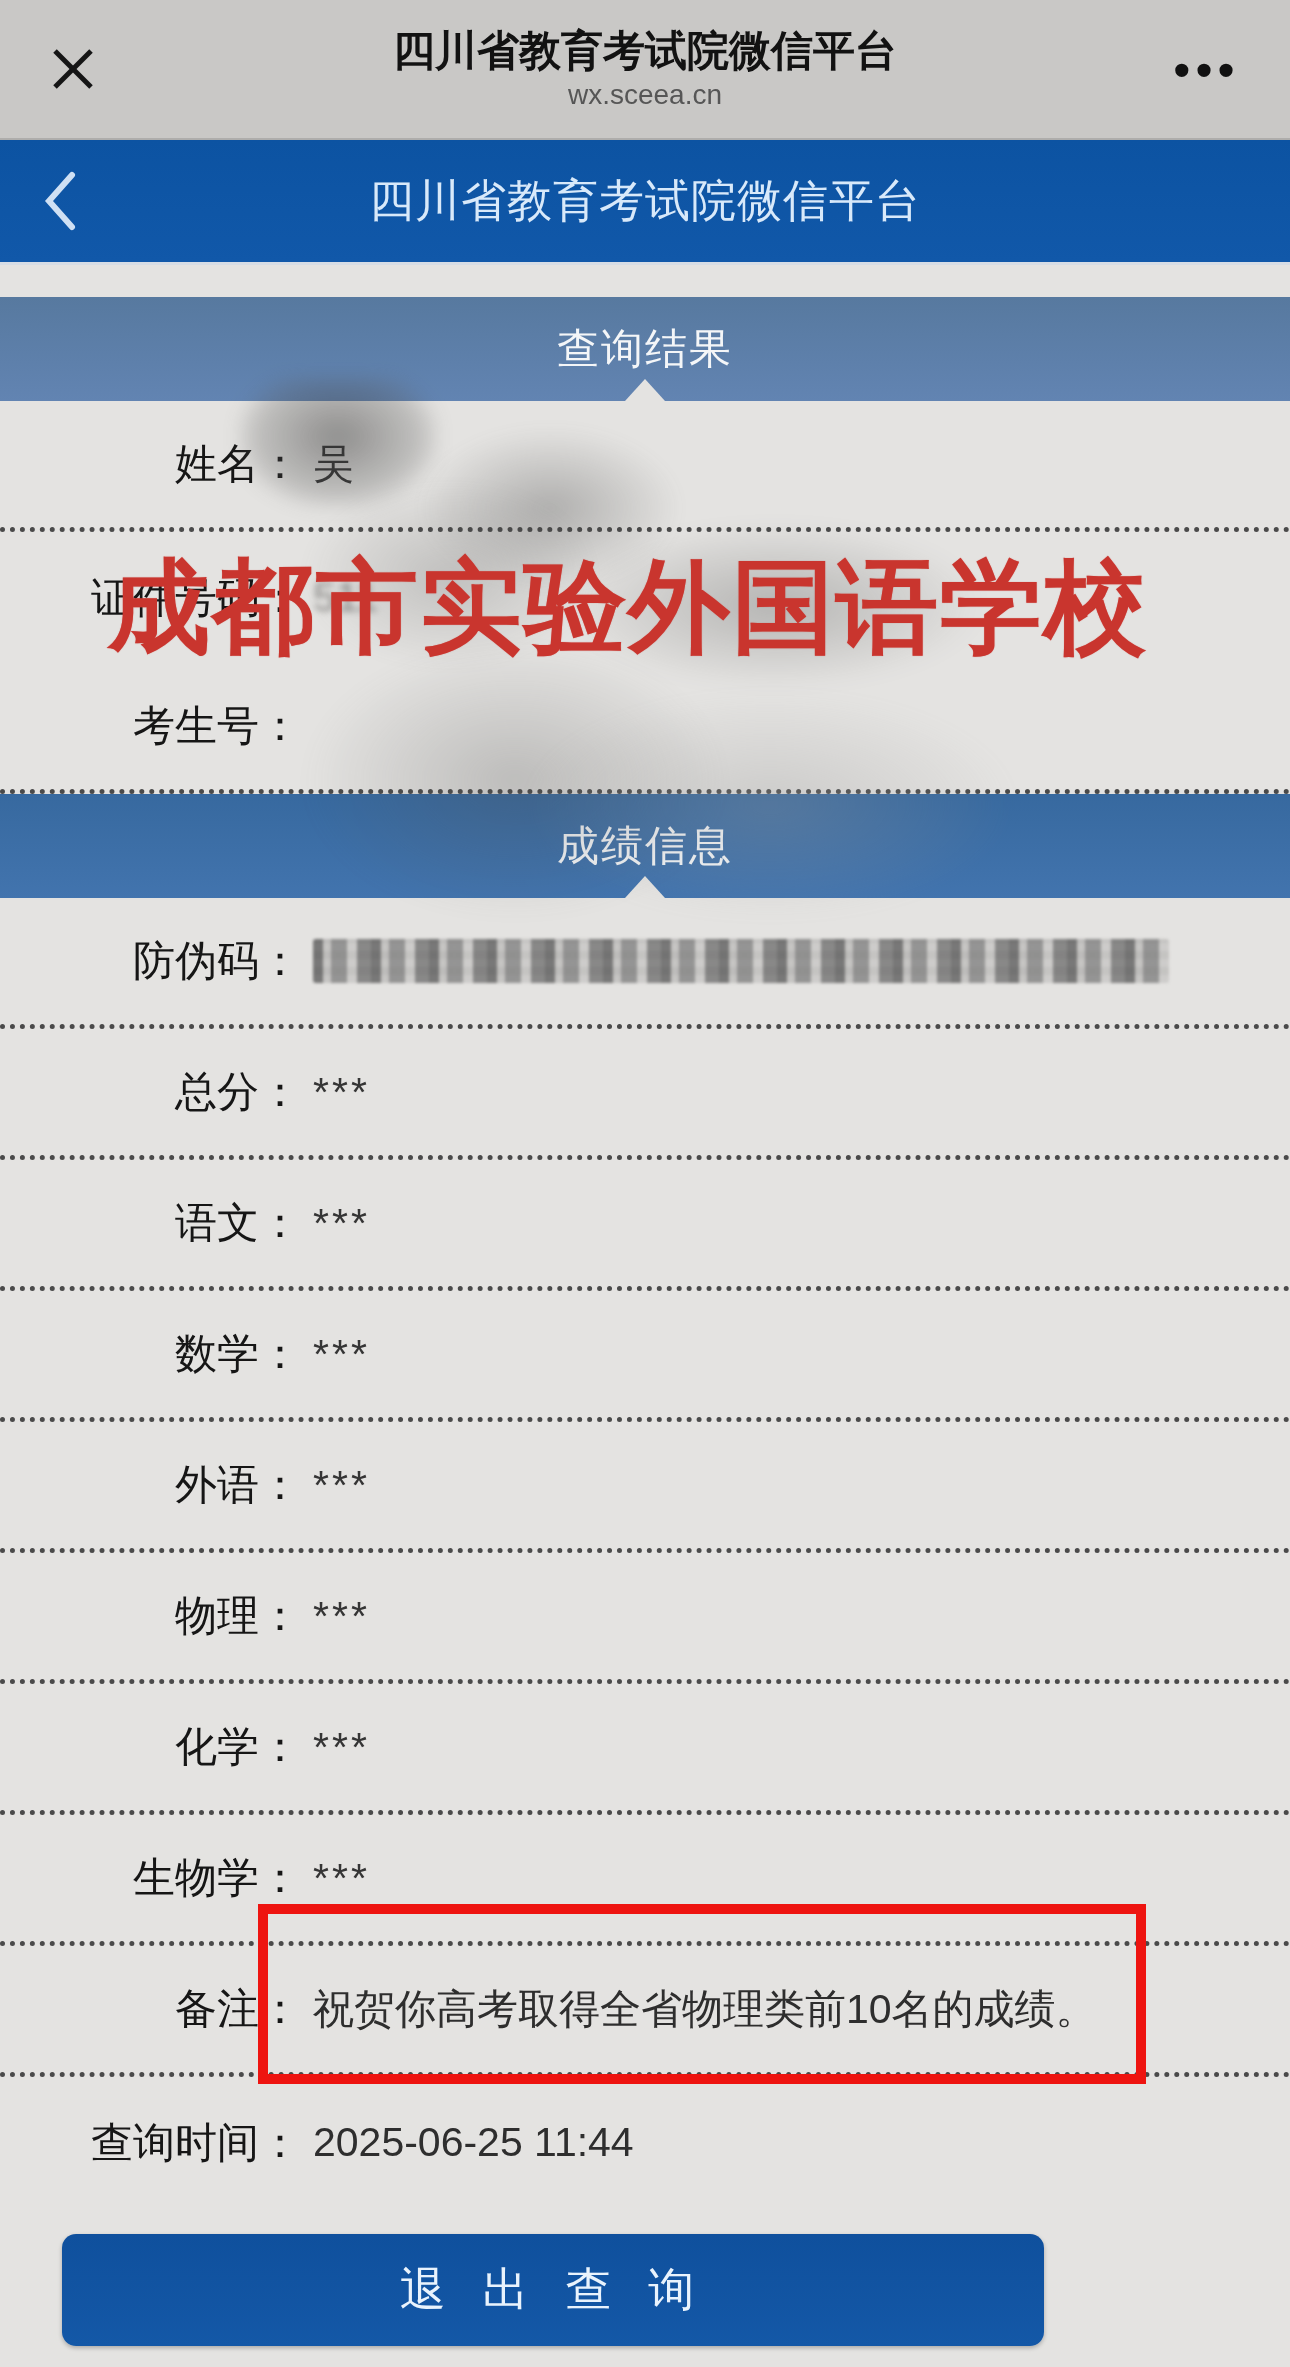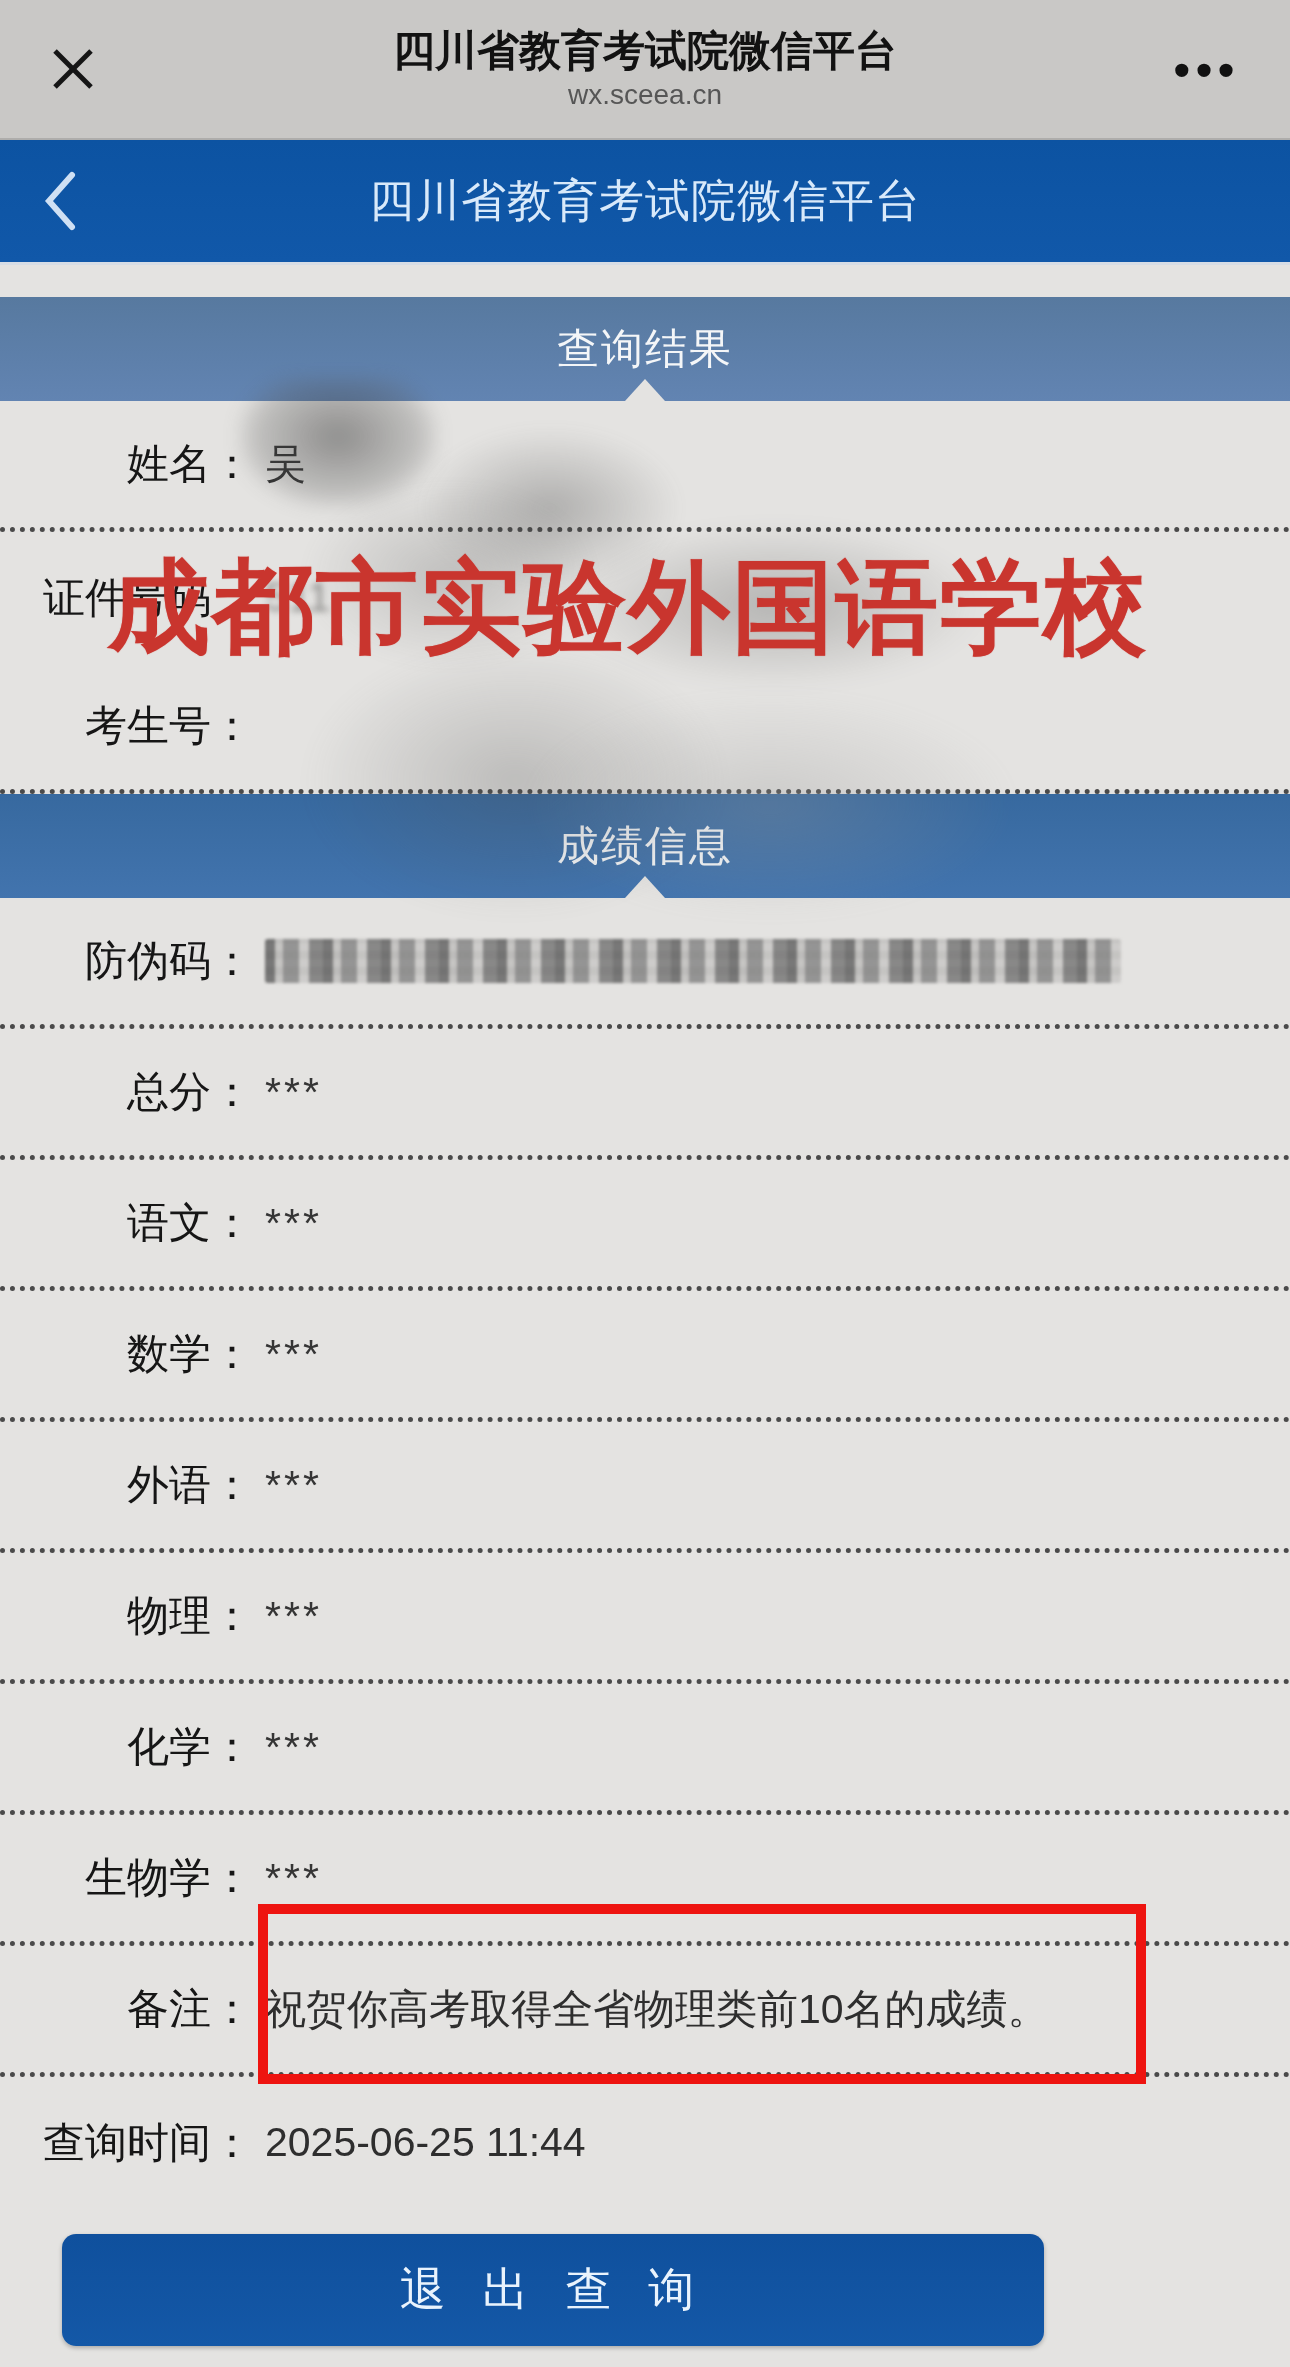--- a/index.html
+++ b/index.html
@@ -32,21 +32,21 @@
   .band-result{background:linear-gradient(180deg,#57799f,#6284b2);margin-top:32px;}
   .band-score{background:linear-gradient(180deg,#37699f,#4274ae);}
   .notch{position:absolute;bottom:0;left:50%;transform:translateX(-50%);
          width:0;height:0;border-left:20px solid transparent;border-right:20px solid transparent;
          border-bottom:22px solid #e4e3e1;}
 
   
   .row{height:131px;display:flex;align-items:center;box-sizing:border-box;
        border-bottom:5px dotted #4a4a4a;position:relative;}
   .row.no-sep{border-bottom:none;}
-  .row .lbl{width:253px;text-align:right;font-size:42px;color:#161616;
+  .row .lbl{width:253px;padding-left:48px;text-align:right;font-size:42px;color:#161616;
             flex:none;white-space:nowrap;}
   .row .val{margin-left:12px;font-size:41px;color:#2e2e2e;white-space:nowrap;}
   .row .val.stars{letter-spacing:3px;color:#353535;}
   .row .val.faint{color:#8d8c8a;filter:blur(3px);}
 
   
   .masked-code{margin-left:12px;width:856px;height:44px;border-radius:3px;filter:blur(1.5px);opacity:.85;
      background:
        repeating-linear-gradient(90deg,rgba(70,70,70,.75) 0 10px,rgba(190,189,187,.6) 10px 18px,
          rgba(120,120,120,.8) 18px 34px,rgba(205,204,202,.6) 34px 44px,rgba(95,95,95,.75) 44px 58px),

